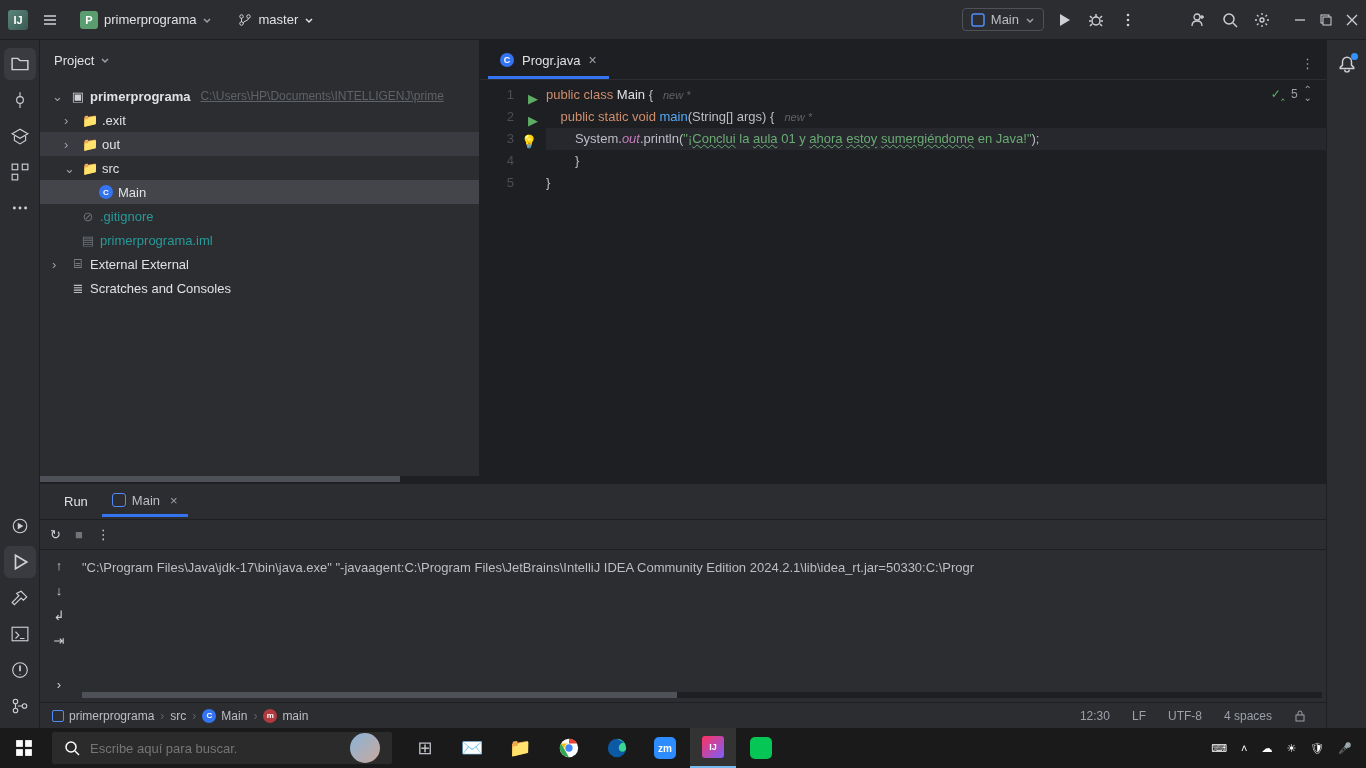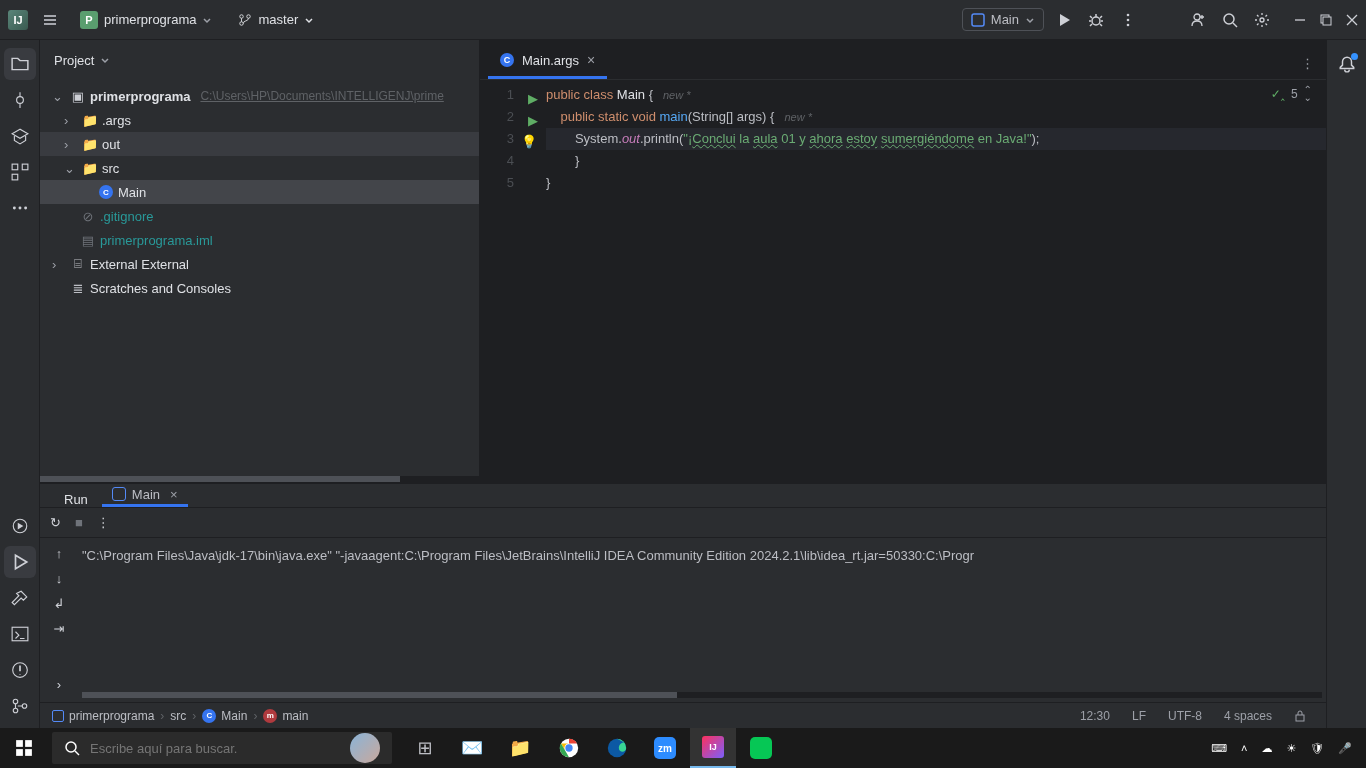--- a/index.html
+++ b/index.html
@@ -82,21 +82,21 @@
 .str { color:#6aab73; }
 .typo { text-decoration:underline wavy #6aab73; text-decoration-thickness:1px; }
 .plain { color:#bcbec4; }
 .hint { color:#5f6266; font-size:11px; font-style:italic; margin-left:10px; }
 .inspect { position:absolute; top:6px; right:14px; display:flex; align-items:center; gap:6px; color:#9da0a8; font-size:12px; }
 .inspect .chk { color:#5fad65; }
 .inspect .arrows { display:flex; flex-direction:column; line-height:8px; font-size:10px; }
 
 
 .run-panel { height:220px; border-top:2px solid #1e1f22; background:#2b2d30; display:flex; flex-direction:column; }
-.run-tabs { height:24px; display:flex; padding-left:12px; gap:2px; border-bottom:1px solid #1e1f22; }
+.run-tabs { height:36px; display:flex; align-items:center; padding-left:12px; gap:2px; border-bottom:1px solid #1e1f22; }
 .run-tabs .rtab { padding:8px 12px; color:#dfe1e5; cursor:pointer; }
 .run-tabs .rtab-main { display:flex; align-items:center; gap:6px; padding:6px 10px; border-bottom:3px solid #3574f0; cursor:pointer; }
 .rtab-main .box-icon { width:14px; height:14px; border:1.5px solid #548af7; border-radius:3px; }
 .rtab-main .close { color:#9da0a8; font-size:13px; margin-left:4px; }
 .run-toolbar { height:30px; display:flex; align-items:center; padding-left:10px; gap:14px; border-bottom:1px solid #1e1f22; }
 .run-toolbar .tbtn { color:#ced0d6; cursor:pointer; }
 .run-body { flex:1; display:flex; }
 .run-side { width:38px; display:flex; flex-direction:column; align-items:center; padding-top:8px; gap:10px; color:#ced0d6; }
 .run-side div { cursor:pointer; }
 .run-out { flex:1; font-family:'JetBrains Mono','Consolas',monospace; font-size:13px; color:#bcbec4; padding:8px 4px; line-height:20px; white-space:pre; overflow:hidden; position:relative; }
@@ -314,21 +314,21 @@
         <div class="tree">
           <div class="tree-row">
             <span class="arrow">⌄</span>
             <span class="ficon folder-icon">▣</span>
             <span class="label" style="font-weight:600">primerprograma</span>
             <span class="path">C:\Users\HP\Documents\INTELLIGENJ\prime</span>
           </div>
           <div class="tree-row d1">
             <span class="arrow">›</span>
             <span class="ficon folder-orange">📁</span>
-            <span class="label">.args</span>
+            <span class="label">.exit</span>
           </div>
           <div class="tree-row d1 highlighted">
             <span class="arrow">›</span>
             <span class="ficon folder-orange">📁</span>
             <span class="label">out</span>
           </div>
           <div class="tree-row d1">
             <span class="arrow">⌄</span>
             <span class="ficon folder-blue">📁</span>
             <span class="label">src</span>
@@ -360,21 +360,21 @@
         </div>
         <div class="tree-scroll">
             <div class="thumb"></div>
           </div>
       </div>
 
       <div class="editor-col">
         <div class="tabbar">
           <div class="tab">
             <span class="c-icon">C</span>
-            <span>Main.args</span>
+            <span>Progr.java</span>
             <span class="close">×</span>
           </div>
           <div class="more">⋮</div>
         </div>
         <div class="editor-body">
           <div class="gutter">
             <div class="ln">1<span class="run-gutter">▶</span></div>
             <div class="ln">2<span class="run-gutter">▶</span></div>
             <div class="ln">3<span class="bulb">💡</span></div>
             <div class="ln">4</div>

